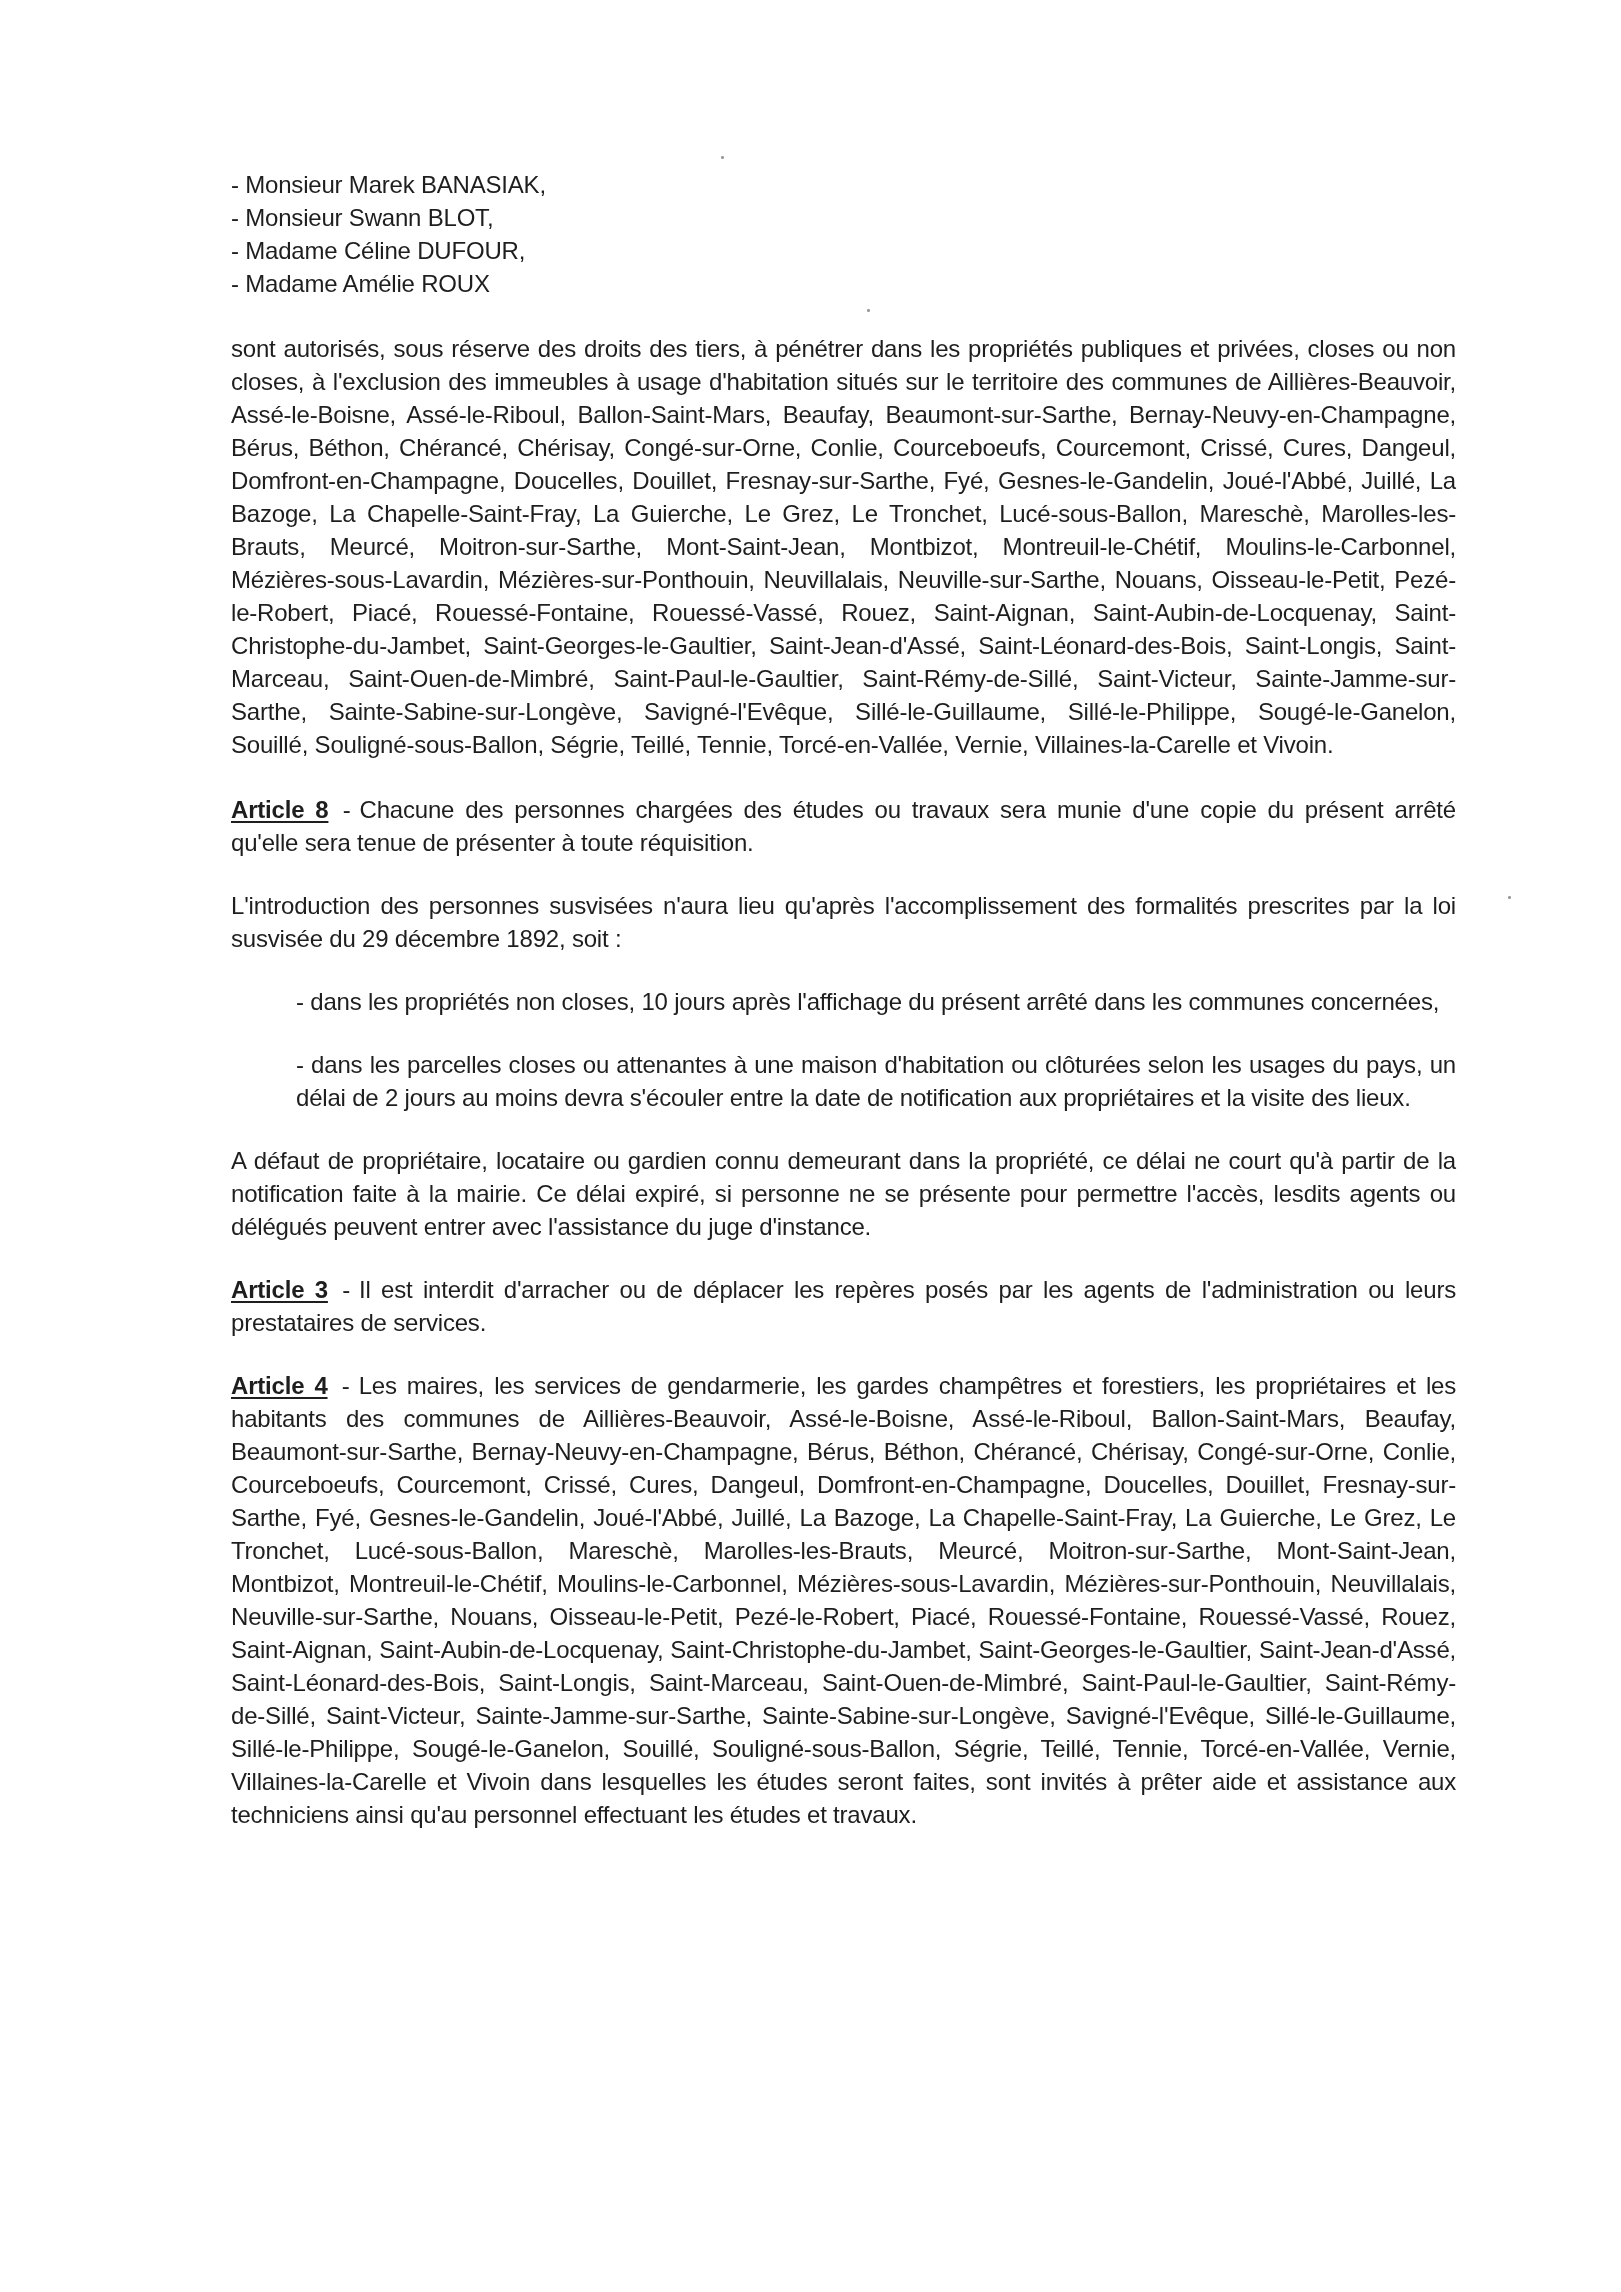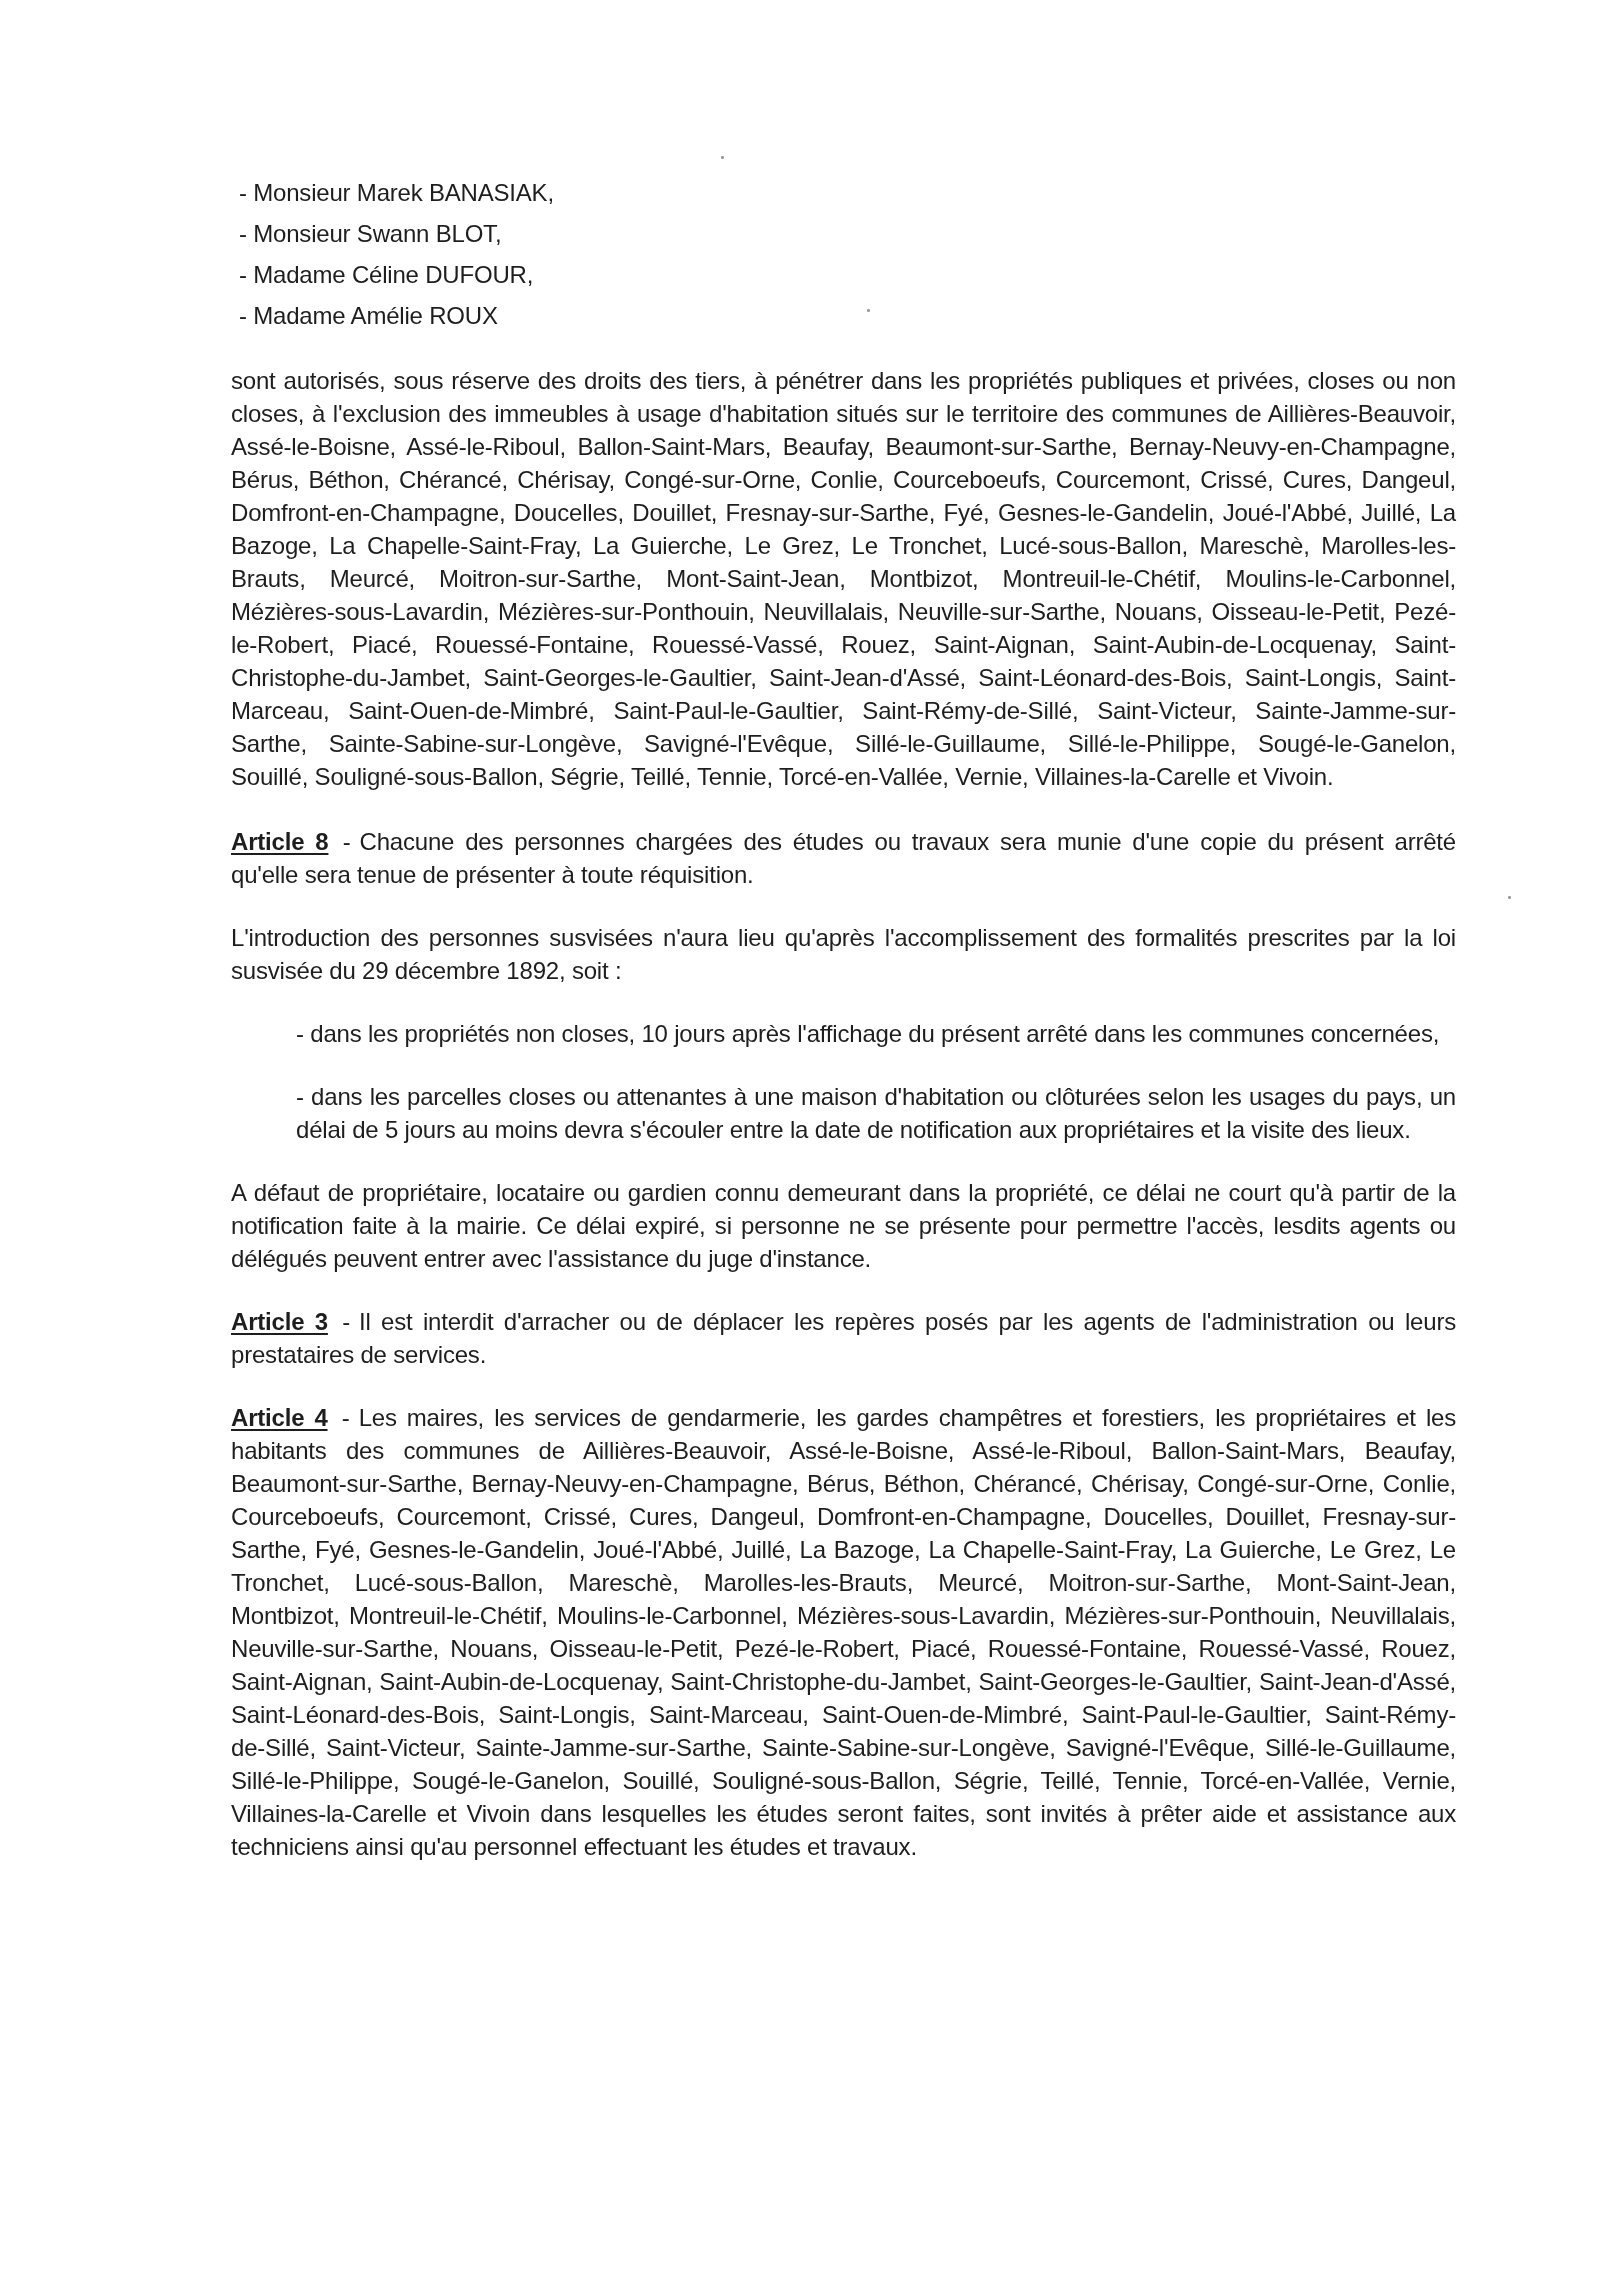--- a/index.html
+++ b/index.html
@@ -18,21 +18,21 @@
     .page {
       position: absolute;
       left: 231px;
       top: 168px;
       width: 1225px;
       font-size: 24px;
       line-height: 33px;
       letter-spacing: -0.2px;
     }
     .names { margin: 0; padding: 0; list-style: none; }
-    .names li { margin: 8px; }
+    .names li { margin: 0; }
     p { margin: 0; text-align: justify; }
     .gap-l { margin-top: 32px; }
     .gap-m { margin-top: 30px; }
     .indent { margin-left: 65px; }
     .art-label {
       font-weight: bold;
       text-decoration: underline;
       text-decoration-thickness: 1.8px;
       text-underline-offset: 2.7px;
     }
@@ -63,21 +63,21 @@
   <p class="gap-l">sont autorisés, sous réserve des droits des tiers, à pénétrer dans les propriétés publiques et privées, closes ou non closes, à l'exclusion des immeubles à usage d'habitation situés sur le territoire des communes de Aillières-Beauvoir, Assé-le-Boisne, Assé-le-Riboul, Ballon-Saint-Mars, Beaufay, Beaumont-sur-Sarthe, Bernay-Neuvy-en-Champagne, Bérus, Béthon, Chérancé, Chérisay, Congé-sur-Orne, Conlie, Courceboeufs, Courcemont, Crissé, Cures, Dangeul, Domfront-en-Champagne, Doucelles, Douillet, Fresnay-sur-Sarthe, Fyé, Gesnes-le-Gandelin, Joué-l'Abbé, Juillé, La Bazoge, La Chapelle-Saint-Fray, La Guierche, Le Grez, Le Tronchet, Lucé-sous-Ballon, Mareschè, Marolles-les-Brauts, Meurcé, Moitron-sur-Sarthe, Mont-Saint-Jean, Montbizot, Montreuil-le-Chétif, Moulins-le-Carbonnel, Mézières-sous-Lavardin, Mézières-sur-Ponthouin, Neuvillalais, Neuville-sur-Sarthe, Nouans, Oisseau-le-Petit, Pezé-le-Robert, Piacé, Rouessé-Fontaine, Rouessé-Vassé, Rouez, Saint-Aignan, Saint-Aubin-de-Locquenay, Saint-Christophe-du-Jambet, Saint-Georges-le-Gaultier, Saint-Jean-d'Assé, Saint-Léonard-des-Bois, Saint-Longis, Saint-Marceau, Saint-Ouen-de-Mimbré, Saint-Paul-le-Gaultier, Saint-Rémy-de-Sillé, Saint-Victeur, Sainte-Jamme-sur-Sarthe, Sainte-Sabine-sur-Longève, Savigné-l'Evêque, Sillé-le-Guillaume, Sillé-le-Philippe, Sougé-le-Ganelon, Souillé, Souligné-sous-Ballon, Ségrie, Teillé, Tennie, Torcé-en-Vallée, Vernie, Villaines-la-Carelle et Vivoin.</p>
 
   <p class="gap-l">
     <span class="art-label">Article 8</span><span class="art-sep">-</span><span>Chacune des personnes chargées des études ou travaux sera munie d'une copie du présent arrêté qu'elle sera tenue de présenter à toute réquisition.</span>
   </p>
 
   <p class="gap-m">L'introduction des personnes susvisées n'aura lieu qu'après l'accomplissement des formalités prescrites par la loi susvisée du 29 décembre 1892, soit :</p>
 
   <p class="gap-m indent">- dans les propriétés non closes, 10 jours après l'affichage du présent arrêté dans les communes concernées,</p>
 
-  <p class="gap-m indent">- dans les parcelles closes ou attenantes à une maison d'habitation ou clôturées selon les usages du pays, un délai de 5 jours au moins devra s'écouler entre la date de notification aux propriétaires et la visite des lieux.</p>
+  <p class="gap-m indent">- dans les parcelles closes ou attenantes à une maison d'habitation ou clôturées selon les usages du pays, un délai de 2 jours au moins devra s'écouler entre la date de notification aux propriétaires et la visite des lieux.</p>
 
   <p class="gap-m">A défaut de propriétaire, locataire ou gardien connu demeurant dans la propriété, ce délai ne court qu'à partir de la notification faite à la mairie. Ce délai expiré, si personne ne se présente pour permettre l'accès, lesdits agents ou délégués peuvent entrer avec l'assistance du juge d'instance.</p>
 
   <p class="gap-m">
     <span class="art-label">Article 3</span><span class="art-sep">-</span><span>Il est interdit d'arracher ou de déplacer les repères posés par les agents de l'administration ou leurs prestataires de services.</span>
   </p>
 
   <p class="gap-m">
     <span class="art-label">Article 4</span><span class="art-sep">-</span><span>Les maires, les services de gendarmerie, les gardes champêtres et forestiers, les propriétaires et les habitants des communes de Aillières-Beauvoir, Assé-le-Boisne, Assé-le-Riboul, Ballon-Saint-Mars, Beaufay, Beaumont-sur-Sarthe, Bernay-Neuvy-en-Champagne, Bérus, Béthon, Chérancé, Chérisay, Congé-sur-Orne, Conlie, Courceboeufs, Courcemont, Crissé, Cures, Dangeul, Domfront-en-Champagne, Doucelles, Douillet, Fresnay-sur-Sarthe, Fyé, Gesnes-le-Gandelin, Joué-l'Abbé, Juillé, La Bazoge, La Chapelle-Saint-Fray, La Guierche, Le Grez, Le Tronchet, Lucé-sous-Ballon, Mareschè, Marolles-les-Brauts, Meurcé, Moitron-sur-Sarthe, Mont-Saint-Jean, Montbizot, Montreuil-le-Chétif, Moulins-le-Carbonnel, Mézières-sous-Lavardin, Mézières-sur-Ponthouin, Neuvillalais, Neuville-sur-Sarthe, Nouans, Oisseau-le-Petit, Pezé-le-Robert, Piacé, Rouessé-Fontaine, Rouessé-Vassé, Rouez, Saint-Aignan, Saint-Aubin-de-Locquenay, Saint-Christophe-du-Jambet, Saint-Georges-le-Gaultier, Saint-Jean-d'Assé, Saint-Léonard-des-Bois, Saint-Longis, Saint-Marceau, Saint-Ouen-de-Mimbré, Saint-Paul-le-Gaultier, Saint-Rémy-de-Sillé, Saint-Victeur, Sainte-Jamme-sur-Sarthe, Sainte-Sabine-sur-Longève, Savigné-l'Evêque, Sillé-le-Guillaume, Sillé-le-Philippe, Sougé-le-Ganelon, Souillé, Souligné-sous-Ballon, Ségrie, Teillé, Tennie, Torcé-en-Vallée, Vernie, Villaines-la-Carelle et Vivoin dans lesquelles les études seront faites, sont invités à prêter aide et assistance aux techniciens ainsi qu'au personnel effectuant les études et travaux.</span>
   </p>

